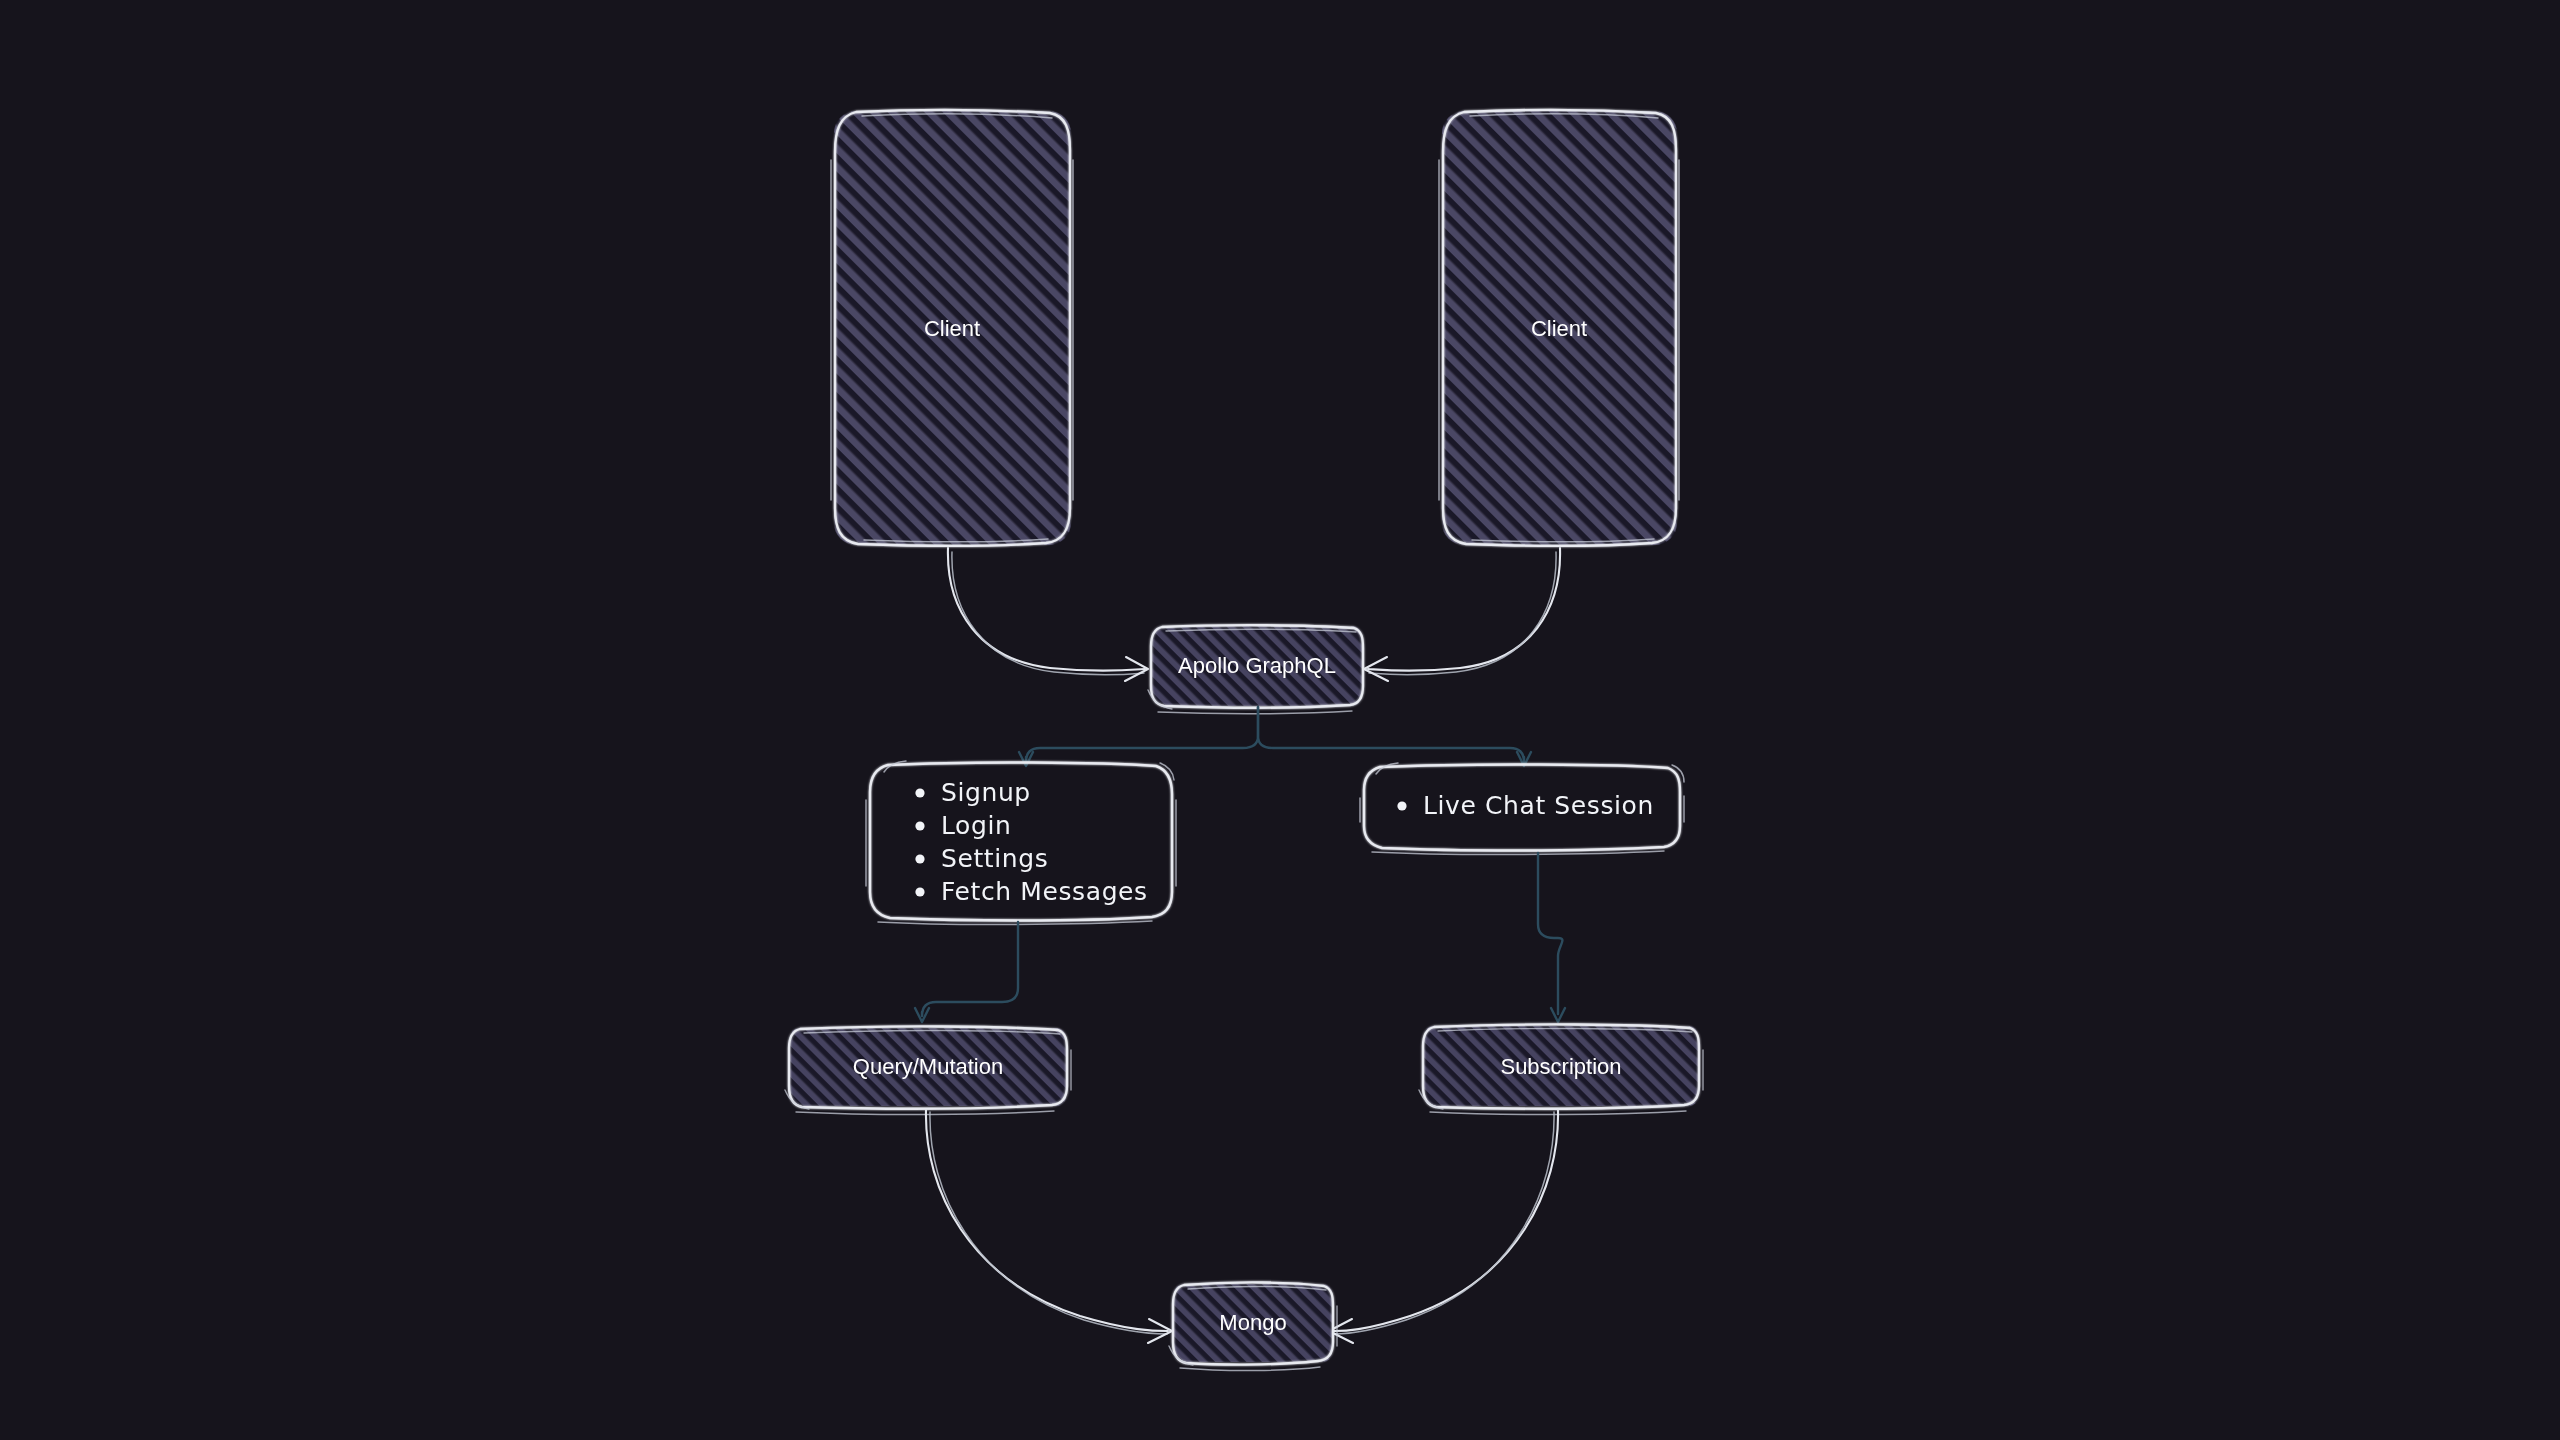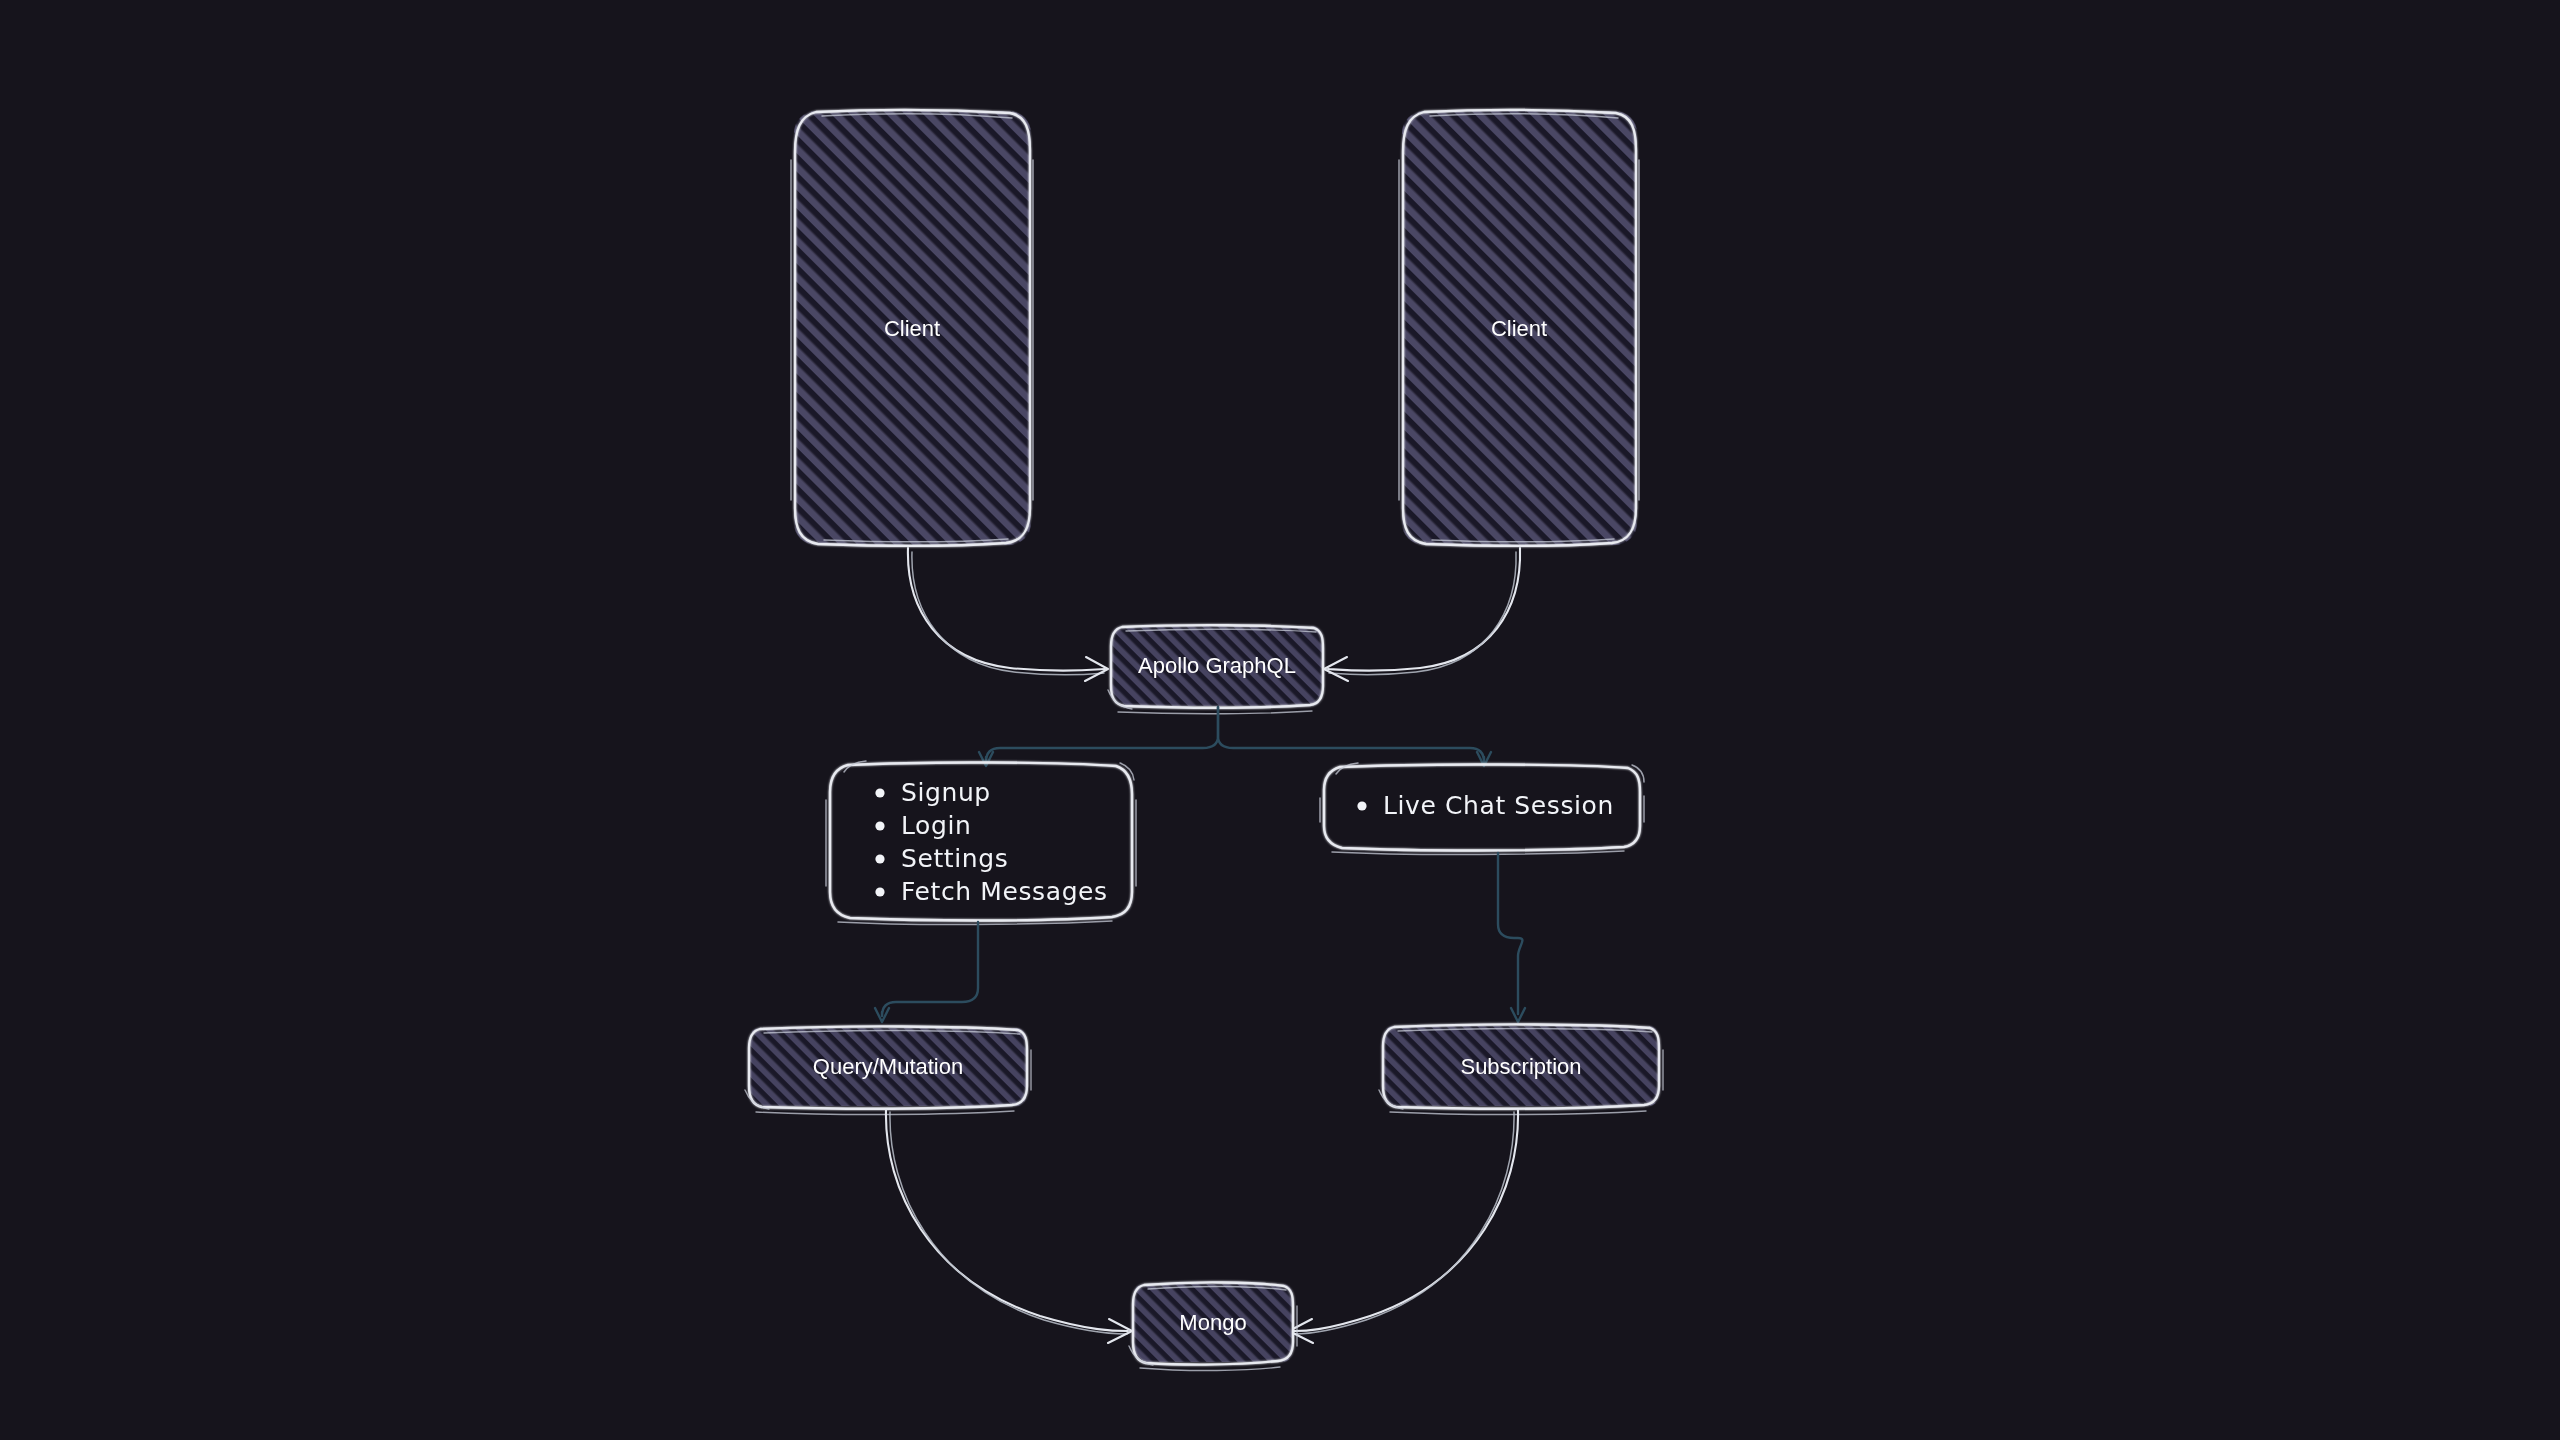--- a/index.html
+++ b/index.html
@@ -11,20 +11,21 @@
     width: 2560px;
     height: 1440px;
     overflow: hidden;
     font-family: "Liberation Sans", sans-serif;
   }
   #diagram-root {
     position: relative;
     width: 2072px;
     height: 1440px;
     background: #eab308;
+    margin-left: 40px;
   }
   svg#diagram {
     position: absolute;
     top: 0;
     left: 0;
     width: 2560px;
     height: 1440px;
     display: block;
   }
   .node-label {

